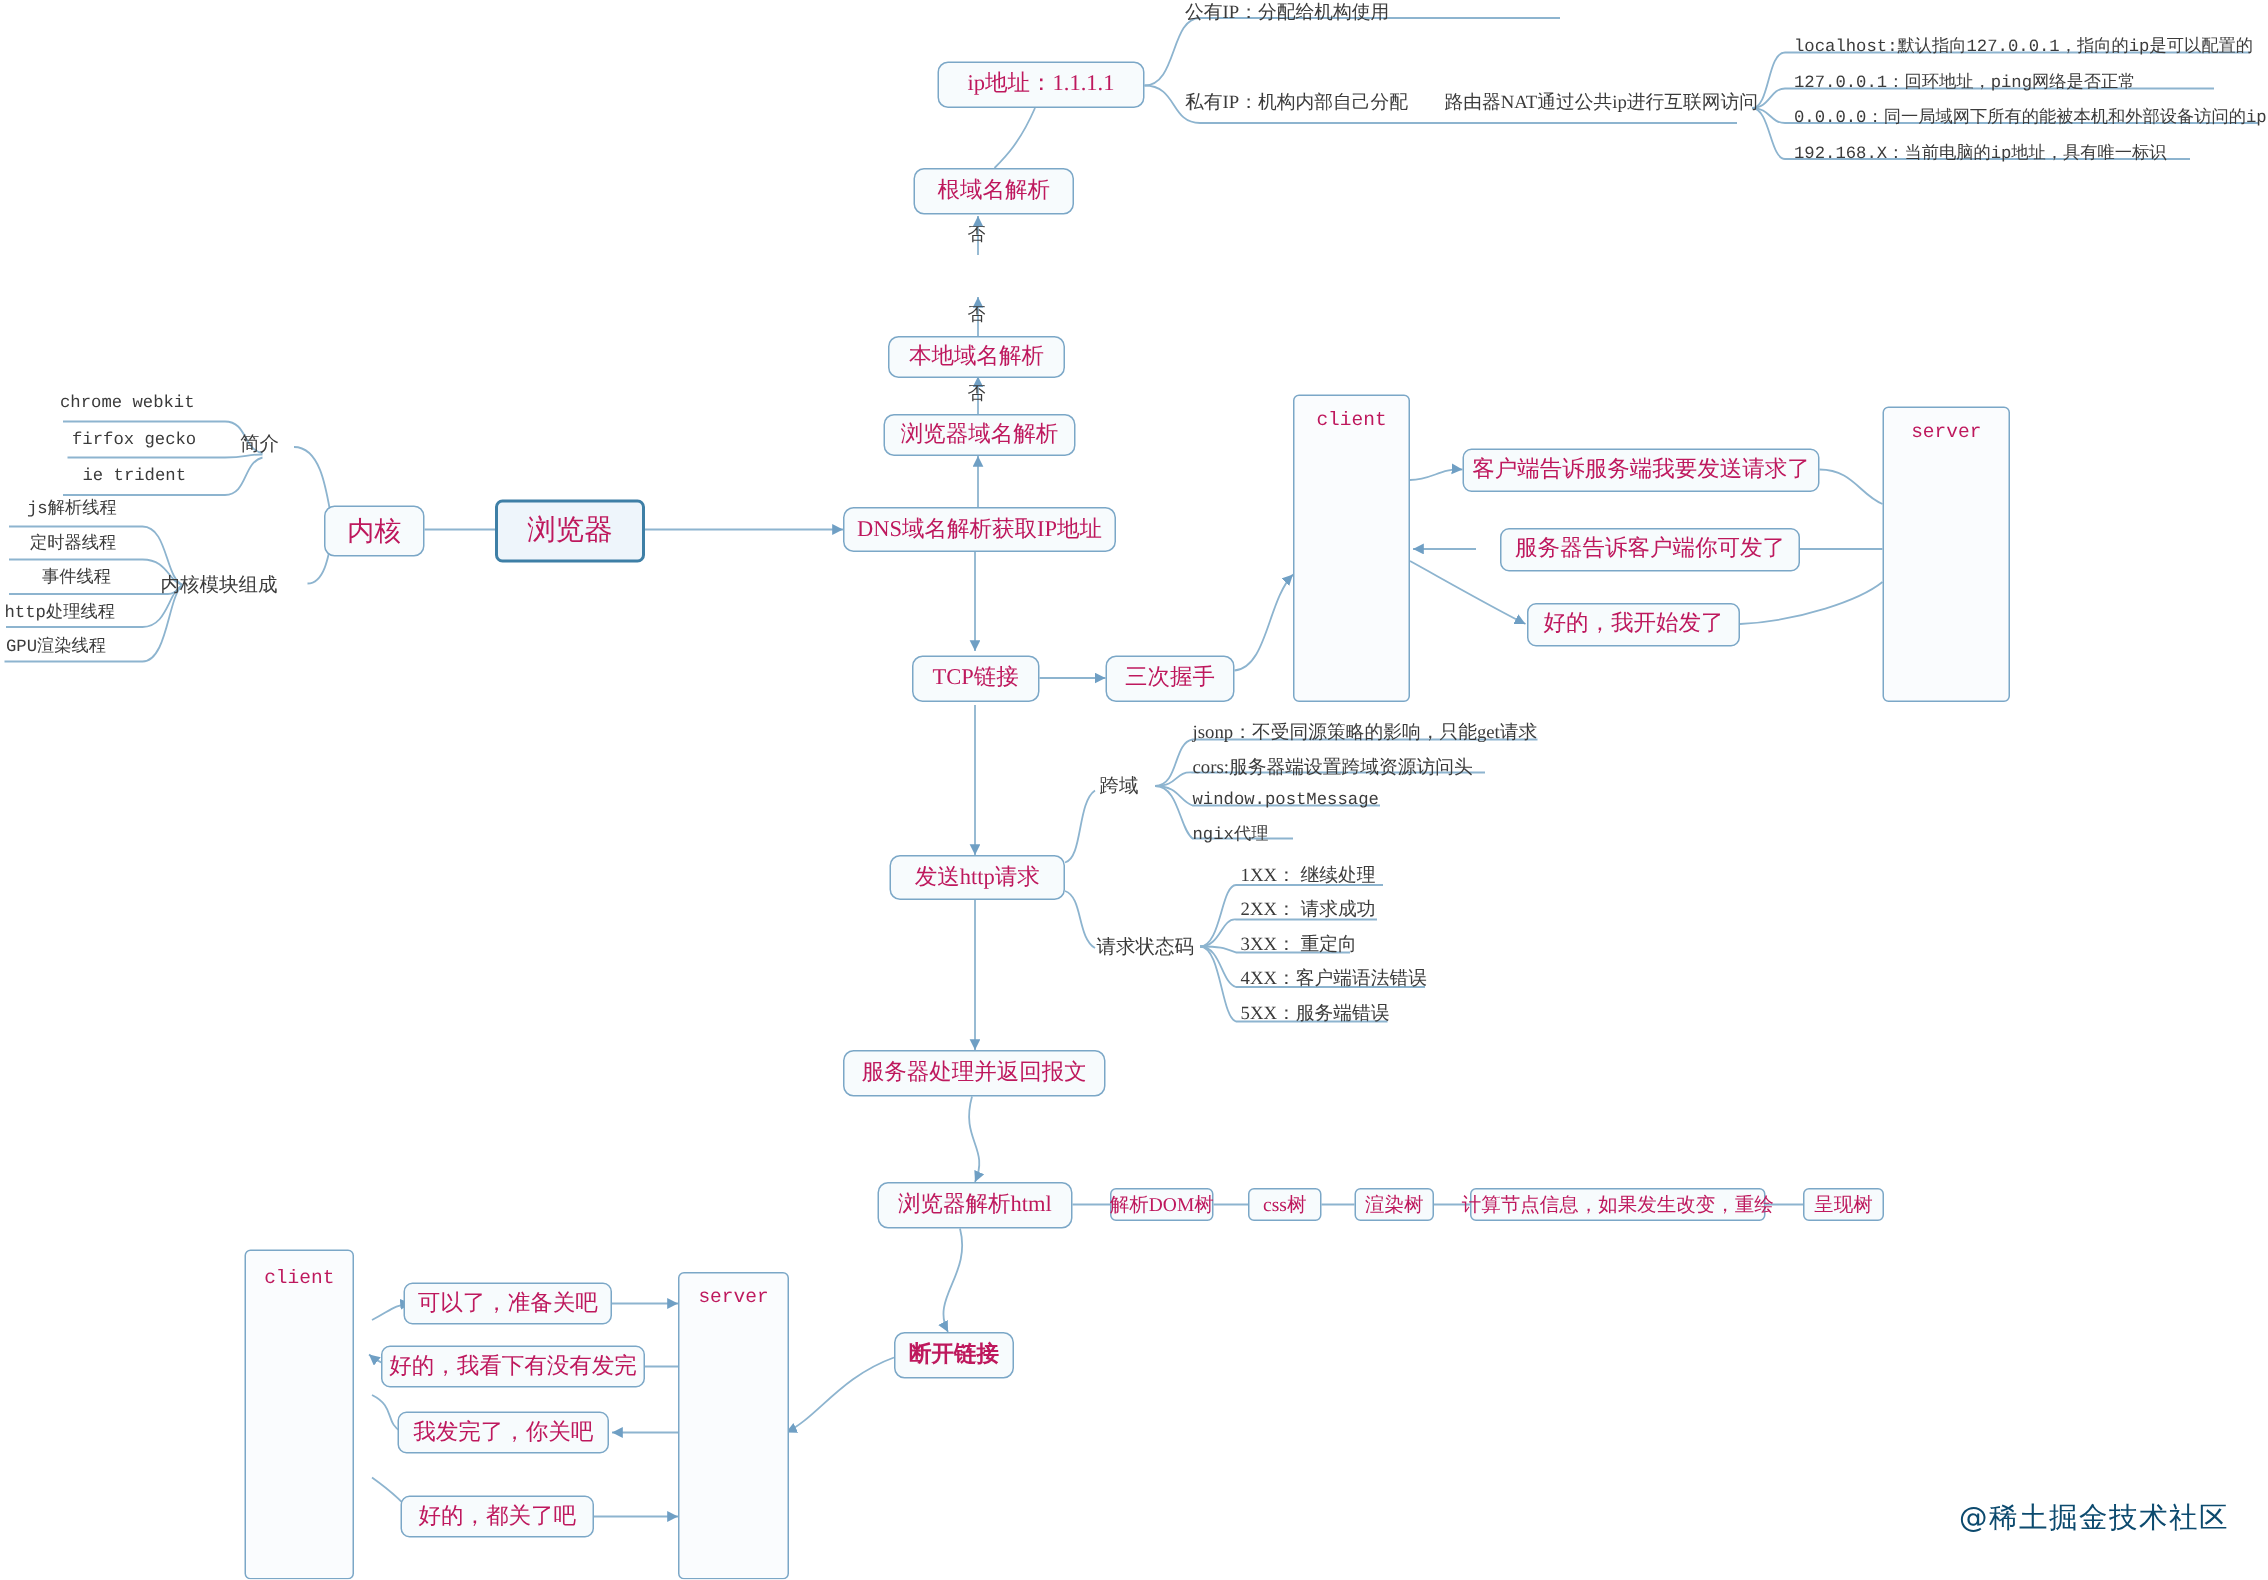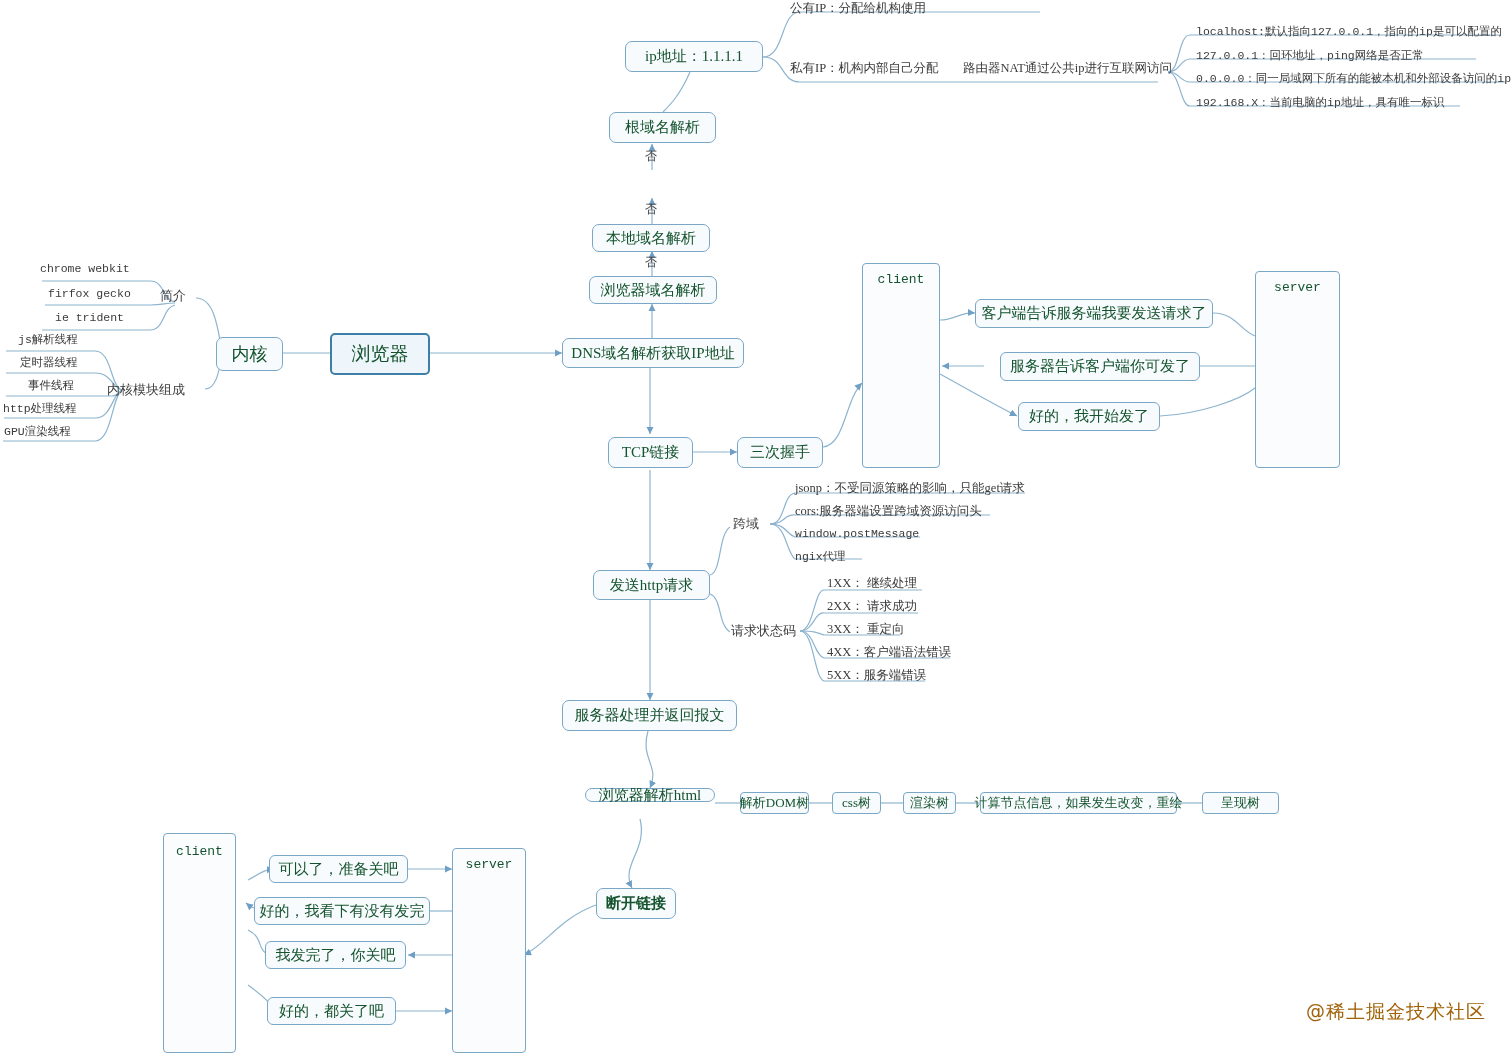--- a/index.html
+++ b/index.html
@@ -27,21 +27,21 @@
     box-sizing:border-box;
     border:1px solid #7ba7c7;
     border-radius:7px;
     background:#f7fbfd;
     display:flex;
     align-items:center;
     justify-content:center;
     text-align:center;
     font-size:15px;
     line-height:1.25;
-    color:#14532d;
+    color:#be185d;
     padding:2px 8px;
     white-space:nowrap;
   }
   .node.strong{
     border:2px solid #3e7fa6;
     background:#eef5fb;
     border-radius:5px;
     font-size:19px;
   }
   .node.plain{
@@ -85,21 +85,21 @@
     position:absolute;
     font-size:12px;
     color:#3b3b3b;
     white-space:nowrap;
     background:transparent;
   }
   .watermark{
     position:absolute;
     right:26px;
     bottom:28px;
-    color:#a16207;
+    color:#0c4a6e;
     font-size:19px;
     letter-spacing:1px;
     white-space:nowrap;
     font-family:"DejaVu Sans","Liberation Sans",sans-serif;
   }
 </style>
 </head>
 <body>
 
 <div id="canvas">
@@ -272,27 +272,27 @@
   <div class="branchlabel" style="left:731px;top:622px;">请求状态码</div>
 
   <div class="leaf" style="left:827px;top:577px;">1XX： 继续处理</div>
   <div class="leaf" style="left:827px;top:600px;">2XX： 请求成功</div>
   <div class="leaf" style="left:827px;top:623px;">3XX： 重定向</div>
   <div class="leaf" style="left:827px;top:646px;">4XX：客户端语法错误</div>
   <div class="leaf" style="left:827px;top:669px;">5XX：服务端错误</div>
 
   <div class="node" style="left:562px;top:700px;width:175px;height:31px;">服务器处理并返回报文</div>
 
-  <div class="node" style="left:585px;top:788px;width:130px;height:14px;text-align:center;">浏览器解析html</div>
+  <div class="node" style="left:585px;top:788px;width:130px;height:31px;text-align:center;">浏览器解析html</div>
 
   <div class="node plain" style="left:740px;top:792px;width:69px;height:22px;">解析DOM树</div>
   <div class="node plain" style="left:832px;top:792px;width:49px;height:22px;">css树</div>
   <div class="node plain" style="left:903px;top:792px;width:53px;height:22px;">渲染树</div>
   <div class="node plain" style="left:980px;top:792px;width:197px;height:22px;">计算节点信息，如果发生改变，重绘</div>
-  <div class="node plain" style="left:1202px;top:792px;width:77px;height:22px;">呈现树</div>
+  <div class="node plain" style="left:1202px;top:792px;width:54px;height:22px;">呈现树</div>
 
   <div class="node" style="left:596px;top:888px;width:80px;height:31px;font-weight:bold;">断开链接</div>
 
   <div class="node tall" style="left:163px;top:833px;width:73px;height:220px;justify-content:center;align-items:flex-start;padding-top:10px;white-space:normal;">client</div>
 
   <div class="node tall" style="left:452px;top:848px;width:74px;height:205px;justify-content:center;">server</div>
 
   <div class="node msg" style="left:269px;top:855px;width:139px;height:28px;">可以了，准备关吧</div>
   <div class="node msg" style="left:254px;top:897px;width:176px;height:28px;">好的，我看下有没有发完</div>
   <div class="node msg" style="left:265px;top:941px;width:141px;height:28px;">我发完了，你关吧</div>

